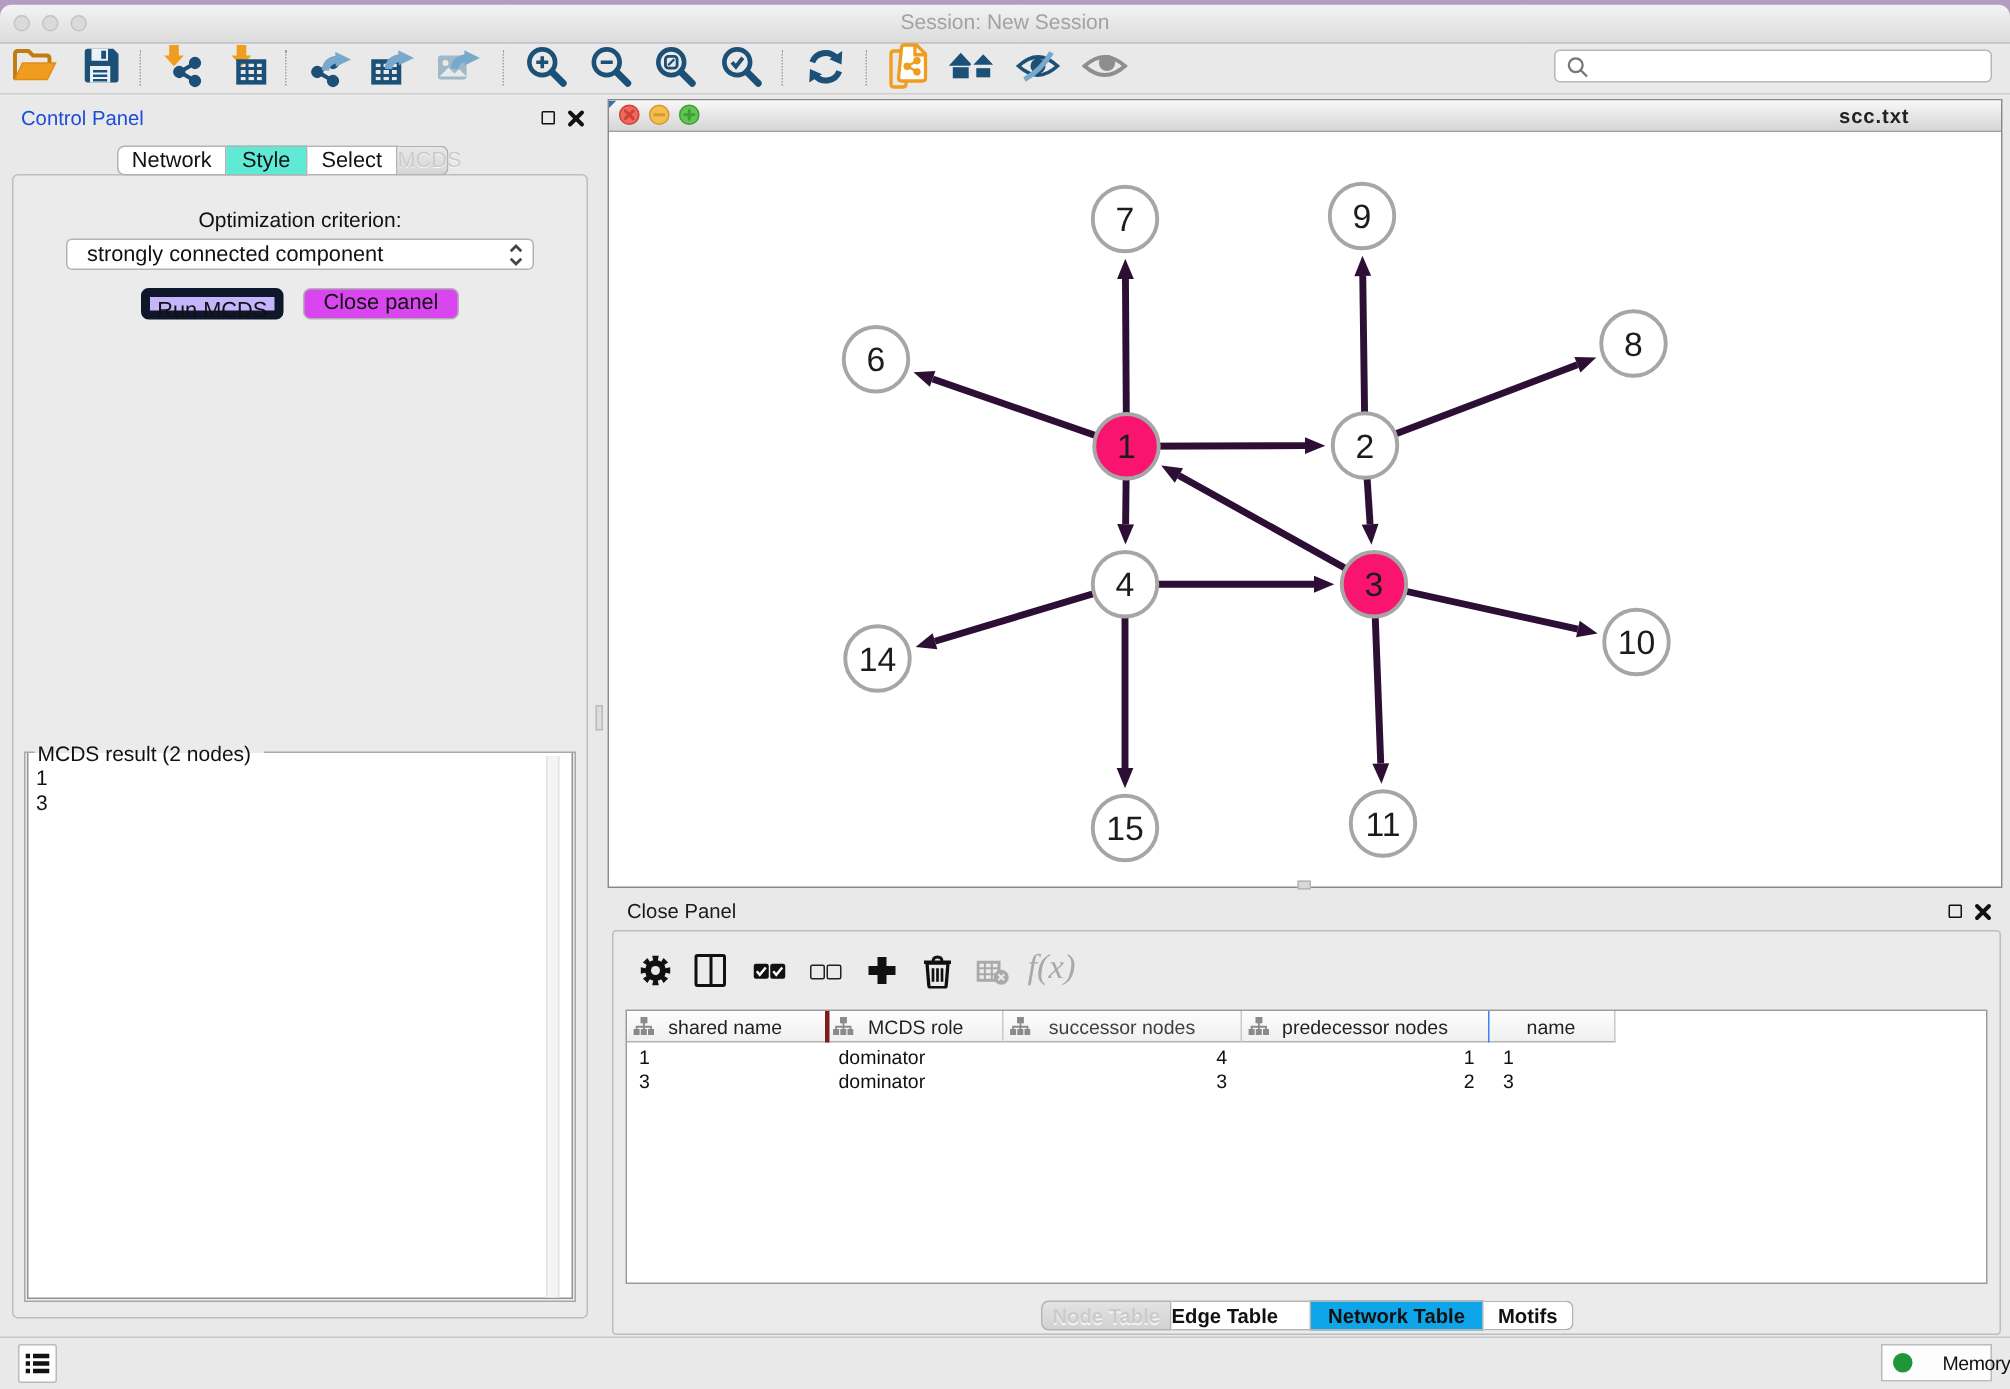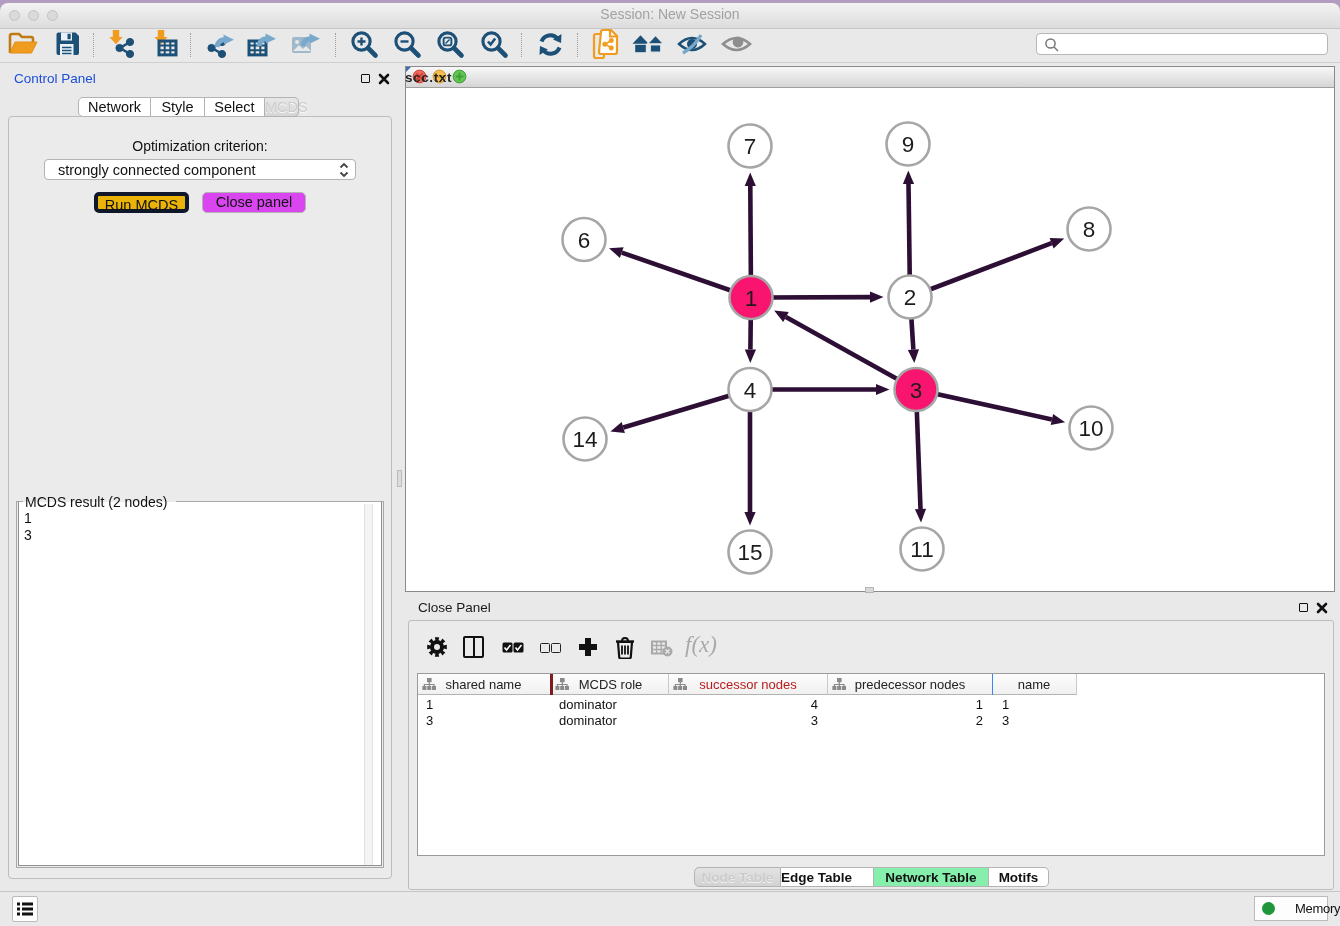--- a/index.html
+++ b/index.html
@@ -151,29 +151,29 @@
     <circle cx="6.5" cy="6.5" r="4.6" fill="none" stroke="#777" stroke-width="1.5"></circle>
     <line x1="10" y1="10" x2="14" y2="14" stroke="#777" stroke-width="1.5"></line>
   </svg>
 <div class="abs" style="left:14px;top:71px;font-size:13.5px;color:#1d4ed8">Control Panel</div>
 <div class="abs" style="left:361px;top:74px;width:9px;height:9px;border:1.8px solid #111;border-radius:1px"></div>
 <svg width="12" height="12" viewBox="0 0 12 12" style="position:absolute;left:378px;top:73px">
     <path d="M2 2 L10 10 M10 2 L2 10" stroke="#111" stroke-width="2.6" stroke-linecap="round"></path>
   </svg>
 <div class="abs" style="left:8px;top:116px;width:384px;height:763px;background:#ebebeb;border:1px solid #bdbdbd;border-radius:4px"></div>
 <div class="abs" style="left:78px;top:97px;width:73px;height:20px;border:1px solid #b3b3b3;margin:0;font-size:14.5px;text-align:center;line-height:19px;background:#fff;color:#111;border-radius:5px 0 0 5px;border-left-width:1px">Network</div>
-<div class="abs" style="left:151px;top:97px;width:54px;height:20px;border:1px solid #b3b3b3;margin:0;font-size:14.5px;text-align:center;line-height:19px;background:#ffffff;color:#111;border-left-width:0px">Style</div>
+<div class="abs" style="left:151px;top:97px;width:54px;height:20px;border:1px solid #b3b3b3;margin:0;font-size:14.5px;text-align:center;line-height:19px;background:#5eead4;color:#111;border-left-width:0px">Style</div>
 <div class="abs" style="left:205px;top:97px;width:60px;height:20px;border:1px solid #b3b3b3;margin:0;font-size:14.5px;text-align:center;line-height:19px;background:#fff;color:#111;border-left-width:0px">Select</div>
 <div class="abs" style="left:265px;top:97px;width:34px;height:20px;border:1px solid #b3b3b3;margin:0;font-size:14.5px;text-align:center;line-height:19px;background:linear-gradient(#e8e8e8,#d6d6d6);color:#cccccc;text-shadow:0 1px 0 #f8f8f8;border-radius:0 5px 5px 0;border-left-width:0px">MCDS</div>
 <div class="abs" style="left:0;top:138px;width:400px;text-align:center;font-size:14px;color:#111">Optimization criterion:</div>
 <div class="abs" style="left:44px;top:159px;width:312px;height:21px;background:#fff;border:1px solid #b3b3b3;border-radius:4px;font-size:14.5px;color:#111;line-height:20px;padding-left:13px">strongly connected component</div>
 <svg width="12" height="16" viewBox="0 0 12 16" style="position:absolute;left:338px;top:162px">
     <path d="M2.5 5.5 L6 2 L9.5 5.5 M2.5 10.5 L6 14 L9.5 10.5" fill="none" stroke="#444" stroke-width="1.8"></path>
   </svg>
-<div class="abs" style="left:94px;top:192px;width:95px;height:21px;background:#eab308;border:4px solid #0f172a;border-radius:5px;font-size:14.5px;color:#111;text-align:center;line-height:19px">Run MCDS</div>
+<div class="abs" style="left:94px;top:192px;width:95px;height:21px;background:#c4b5fd;border:6px solid #0f172a;border-radius:5px;font-size:14.5px;color:#111;text-align:center;line-height:19px">Run MCDS</div>
 <div class="abs" style="left:202px;top:192px;width:104px;height:21px;background:#d946ef;border:1px solid #b3b3b3;border-radius:5px;font-size:14.5px;color:#111;text-align:center;line-height:19px">Close panel</div>
 <div class="abs" style="left:18px;top:502px;width:364px;height:364px;background:#fff;border:1px solid #929292;border-top:none"></div>
 <div class="abs" style="left:16px;top:501px;width:368px;height:367px;border:1px solid #a8a8a8"></div>
 <div class="abs" style="left:23px;top:497px;width:153px;height:5px;background:#ebebeb"></div>
 <div class="abs" style="left:23px;top:502px;width:153px;height:6px;background:#fff"></div>
 <div class="abs" style="left:25px;top:494px;font-size:14px;color:#111">MCDS result (2 nodes)</div>
 <div class="abs" style="left:24px;top:509.5px;font-size:14px;color:#111;line-height:17.5px">1<br>3</div>
 <div class="abs" style="left:364px;top:504px;width:9px;height:361px;background:#f4f4f4;border-left:1px solid #e2e2e2;border-right:1px solid #e2e2e2"></div>
 <div class="abs" style="left:397px;top:470px;width:5px;height:17px;background:#dcdcdc;border:1px solid #bbb"></div>
 <div class="abs" style="left:405px;top:66px;width:930px;height:526px;background:#fff;border:1px solid #8a8a8a"></div>
@@ -186,21 +186,21 @@
     <path d="M-2.6 -2.6 L2.6 2.6 M2.6 -2.6 L-2.6 2.6" stroke="#d14136" stroke-width="2" stroke-linecap="round"></path>
   </svg>
 <svg width="15" height="15" viewBox="-7.5 -7.5 15 15" style="position:absolute;left:431.5px;top:68.5px">
     <circle r="6.4" fill="#f5bd4f" stroke="#d29a32" stroke-width="1"></circle>
     <path d="M-3 0 L3 0" stroke="#d29a32" stroke-width="2" stroke-linecap="round"></path>
   </svg>
 <svg width="15" height="15" viewBox="-7.5 -7.5 15 15" style="position:absolute;left:451.5px;top:68.5px">
     <circle r="6.4" fill="#61c455" stroke="#3f9e34" stroke-width="1"></circle>
     <path d="M-3 0 L3 0 M0 -3 L0 3" stroke="#3f9e34" stroke-width="2" stroke-linecap="round"></path>
   </svg>
-<div class="abs" style="left:405px;top:70px;width:868px;text-align:left;font-size:13.5px;font-weight:bold;color:#222;letter-spacing:0.6px">scc.txt</div>
+<div class="abs" style="left:405px;top:70px;width:868px;text-align:right;font-size:13.5px;font-weight:bold;color:#222;letter-spacing:0.6px">scc.txt</div>
 <svg width="930" height="504" style="position:absolute;left:405px;top:88px">
     <line x1="346.0" y1="209.5" x2="345.3" y2="98.0" stroke="#2d0f35" stroke-width="4.6"></line>
     <polygon points="345.2,84.5 350.9,98.0 339.7,98.0" fill="#2d0f35"></polygon>
     <line x1="346.0" y1="209.5" x2="216.8" y2="164.6" stroke="#2d0f35" stroke-width="4.6"></line>
     <polygon points="204.0,160.2 218.6,159.3 214.9,169.9" fill="#2d0f35"></polygon>
     <line x1="346.0" y1="209.5" x2="465.0" y2="209.1" stroke="#2d0f35" stroke-width="4.6"></line>
     <polygon points="478.5,209.1 465.0,214.7 465.0,203.5" fill="#2d0f35"></polygon>
     <line x1="346.0" y1="209.5" x2="345.4" y2="261.5" stroke="#2d0f35" stroke-width="4.6"></line>
     <polygon points="345.3,275.0 339.8,261.4 351.0,261.6" fill="#2d0f35"></polygon>
     <line x1="505.0" y1="209.0" x2="503.5" y2="96.0" stroke="#2d0f35" stroke-width="4.6"></line>
@@ -312,21 +312,21 @@
 <div class="abs" style="left:550px;top:674px;width:118px;height:21px;border-left:3px solid #7f1d1d;font-size:13px;color:#222;text-align:center;line-height:21px">MCDS role</div>
 <svg width="14" height="13" viewBox="0 0 14 13" style="position:absolute;left:555px;top:678px">
     <g fill="#8a8a8a">
       <rect x="5" y="0" width="4.6" height="4.2"></rect>
       <rect x="0.4" y="8" width="4" height="4"></rect>
       <rect x="5.2" y="8" width="4" height="4"></rect>
       <rect x="10" y="8" width="4" height="4"></rect>
     </g>
     <path d="M7.3 4 v2.5 M2.4 8 V6.5 H12 V8 M7.3 6.5 V8" stroke="#8a8a8a" stroke-width="1.2" fill="none"></path>
   </svg>
-<div class="abs" style="left:668px;top:674px;width:159px;height:21px;border-left:1px solid #c9c9c9;font-size:13px;color:#b91c1c;text-align:center;line-height:21px">successor nodes</div>
+<div class="abs" style="left:668px;top:674px;width:159px;height:21px;border-left:1px solid #c9c9c9;font-size:13px;color:#404040;text-align:center;line-height:21px">successor nodes</div>
 <svg width="14" height="13" viewBox="0 0 14 13" style="position:absolute;left:673px;top:678px">
     <g fill="#8a8a8a">
       <rect x="5" y="0" width="4.6" height="4.2"></rect>
       <rect x="0.4" y="8" width="4" height="4"></rect>
       <rect x="5.2" y="8" width="4" height="4"></rect>
       <rect x="10" y="8" width="4" height="4"></rect>
     </g>
     <path d="M7.3 4 v2.5 M2.4 8 V6.5 H12 V8 M7.3 6.5 V8" stroke="#8a8a8a" stroke-width="1.2" fill="none"></path>
   </svg>
 <div class="abs" style="left:827px;top:674px;width:165px;height:21px;border-left:1px solid #c9c9c9;font-size:13px;color:#222;text-align:center;line-height:21px">predecessor nodes</div>
@@ -346,21 +346,21 @@
 <div class="abs" style="left:668px;top:697px;width:150px;text-align:right;font-size:13px;color:#111">4</div>
 <div class="abs" style="left:827px;top:697px;width:156px;text-align:right;font-size:13px;color:#111">1</div>
 <div class="abs" style="left:1002px;top:697px;font-size:13px;color:#111">1</div>
 <div class="abs" style="left:426px;top:713px;font-size:13px;color:#111">3</div>
 <div class="abs" style="left:559px;top:713px;font-size:13px;color:#111">dominator</div>
 <div class="abs" style="left:668px;top:713px;width:150px;text-align:right;font-size:13px;color:#111">3</div>
 <div class="abs" style="left:827px;top:713px;width:156px;text-align:right;font-size:13px;color:#111">2</div>
 <div class="abs" style="left:1002px;top:713px;font-size:13px;color:#111">3</div>
 <div class="abs" style="left:694px;top:867px;width:87px;height:20px;border:1px solid #b3b3b3;border-left-width:1px;font-size:13.5px;font-weight:bold;text-align:center;line-height:19px;background:linear-gradient(#e3e3e3,#d2d2d2);color:#cbcbcb;text-shadow:0 1px 0 #f5f5f5;border-radius:5px 0 0 5px;">Node Table</div>
 <div class="abs" style="left:781px;top:867px;width:93px;height:20px;border:1px solid #b3b3b3;border-left-width:0px;font-size:13.5px;font-weight:bold;text-align:left;line-height:19px;background:#fff;color:#111;">Edge Table</div>
-<div class="abs" style="left:874px;top:867px;width:115px;height:20px;border:1px solid #b3b3b3;border-left-width:0px;font-size:13.5px;font-weight:bold;text-align:center;line-height:19px;background:#86efac;color:#111;">Network Table</div>
+<div class="abs" style="left:874px;top:867px;width:115px;height:20px;border:1px solid #b3b3b3;border-left-width:0px;font-size:13.5px;font-weight:bold;text-align:center;line-height:19px;background:#0ea5e9;color:#111;">Network Table</div>
 <div class="abs" style="left:989px;top:867px;width:60px;height:20px;border:1px solid #b3b3b3;border-left-width:0px;font-size:13.5px;font-weight:bold;text-align:center;line-height:19px;background:#fff;color:#111;border-radius:0 5px 5px 0;">Motifs</div>
 <div class="abs" style="left:0;top:891px;width:1340px;height:35px;background:#e9e9e9;border-top:1px solid #c6c6c6"></div>
 <div class="abs" style="left:12px;top:896px;width:26px;height:26px;background:#fdfdfd;border:1px solid #bbb;border-radius:2px"></div>
 <svg width="16" height="14" viewBox="0 0 16 14" style="position:absolute;left:17px;top:902px">
     <g fill="#111">
       <rect x="0" y="0.5" width="3" height="3"></rect>
       <rect x="0" y="5.5" width="3" height="3"></rect>
       <rect x="0" y="10.5" width="3" height="3"></rect>
       <rect x="5" y="0.5" width="11" height="3"></rect>
       <rect x="5" y="5.5" width="11" height="3"></rect>

